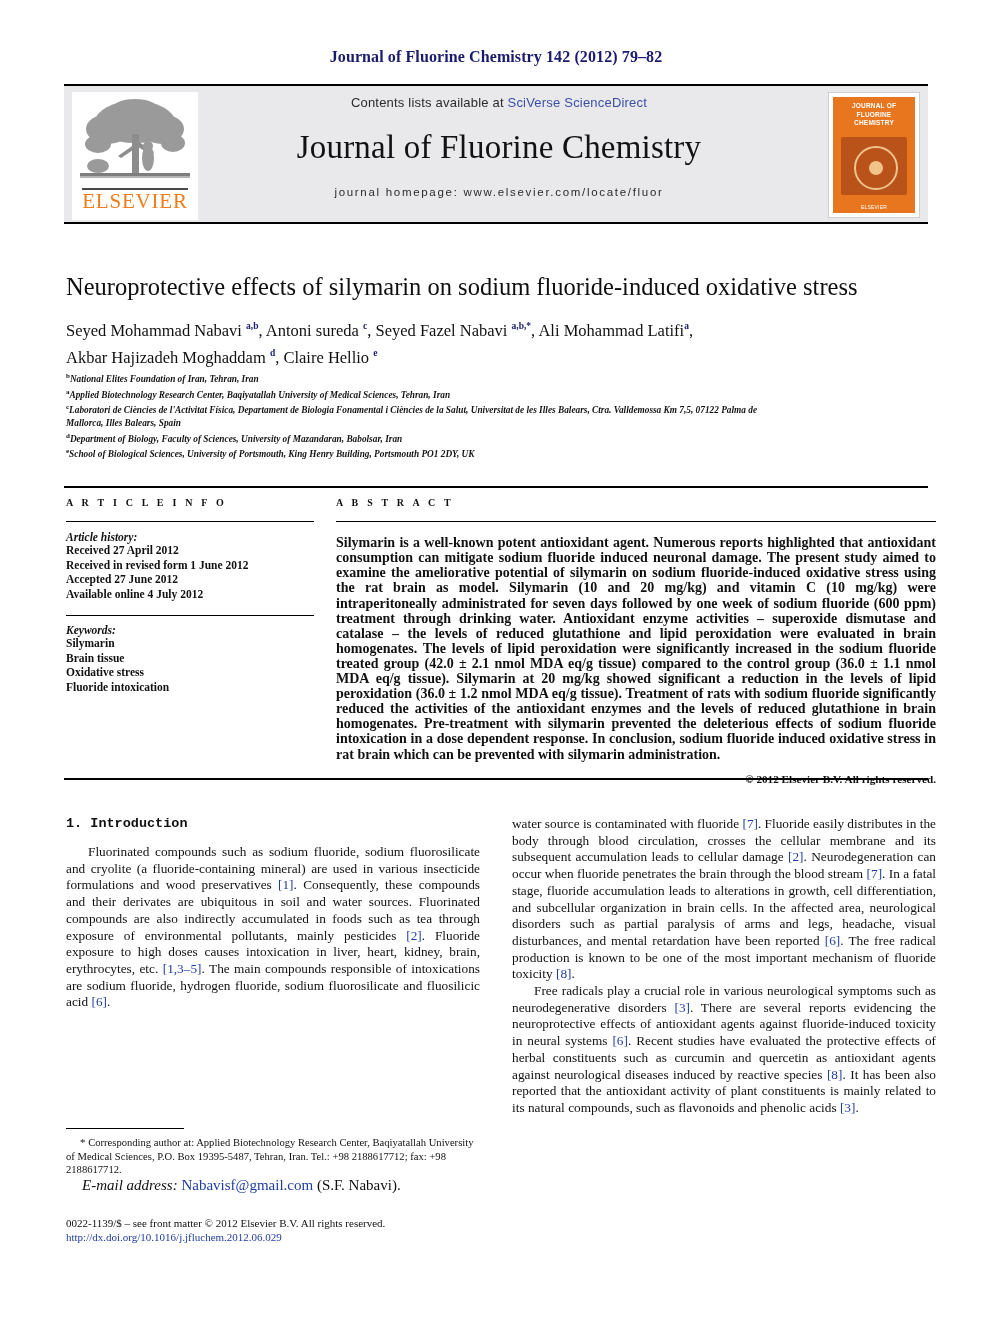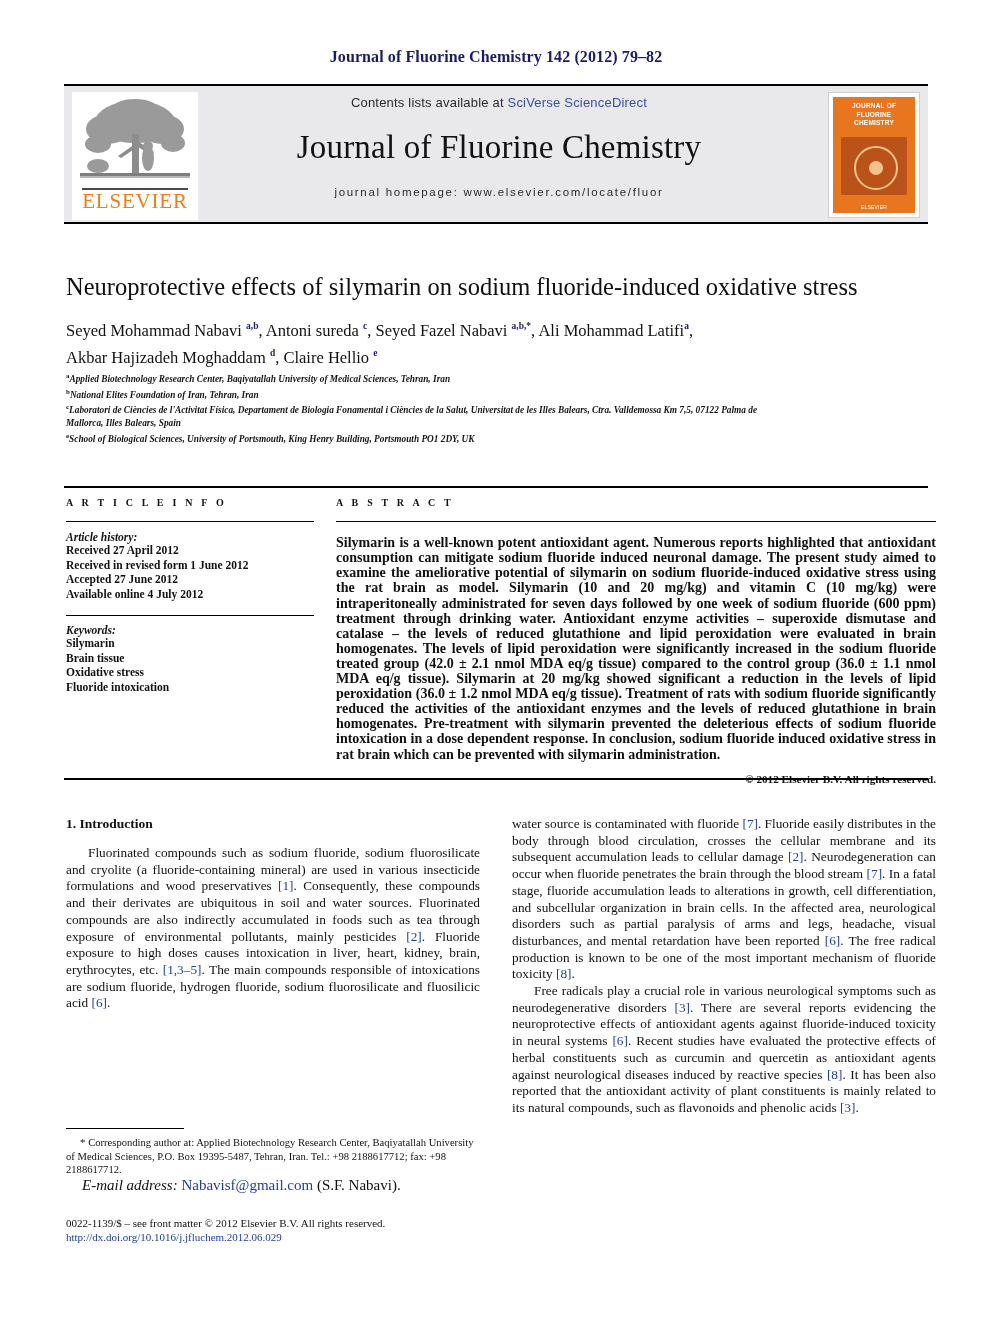--- a/index.html
+++ b/index.html
@@ -327,21 +327,21 @@
     top: 816px;
     width: 414px;
   }
   .col-right {
     position: absolute;
     left: 512px;
     top: 816px;
     width: 424px;
   }
   .h1 {
-    font-family: Liberation Serif, serif;
+    font-family: Liberation Mono, monospace;
     font-weight: bold;
     font-size: 13.5px;
     color: #111;
     margin-bottom: 13px;
   }
   .para {
     font-family: "Liberation Serif", serif;
     font-size: 13.3px;
     line-height: 16.7px;
     text-align: justify;
@@ -474,23 +474,24 @@
   </div>
 
   <div class="article-title">Neuroprotective effects of silymarin on sodium fluoride-induced oxidative stress</div>
 
   <div class="authors">
     <span>Seyed Mohammad Nabavi </span><sup>a,b</sup><span>, Antoni sureda </span><sup>c</sup><span>, Seyed Fazel Nabavi </span><sup>a,b,*</sup><span>, Ali Mohammad Latifi</span><sup>a</sup><span>,</span><br>
     <span>Akbar Hajizadeh Moghaddam </span><sup>d</sup><span>, Claire Hellio </span><sup>e</sup>
   </div>
 
   <div class="affiliations">
+    <div><sup>b</sup><span>National Elites Foundation of Iran, Tehran, Iran</span></div>
     <div><sup>a</sup><span>Applied Biotechnology Research Center, Baqiyatallah University of Medical Sciences, Tehran, Iran</span></div>
-    <div><sup>b</sup><span>National Elites Foundation of Iran, Tehran, Iran</span></div>
     <div><sup>c</sup><span>Laboratori de Ciències de l'Activitat Física, Departament de Biologia Fonamental i Ciències de la Salut, Universitat de les Illes Balears, Ctra. Valldemossa Km 7,5, 07122 Palma de Mallorca, Illes Balears, Spain</span></div>
+    <div><sup>d</sup><span>Department of Biology, Faculty of Sciences, University of Mazandaran, Babolsar, Iran</span></div>
     <div><sup>e</sup><span>School of Biological Sciences, University of Portsmouth, King Henry Building, Portsmouth PO1 2DY, UK</span></div>
   </div>
 
   <div class="band-top-rule"></div>
 
   <div class="info-col">
     <div class="sec-head">A R T I C L E   I N F O</div>
     <div class="thin-rule"></div>
     <div class="info-sub">Article history:</div>
     <div class="info-line">Received 27 April 2012</div>

